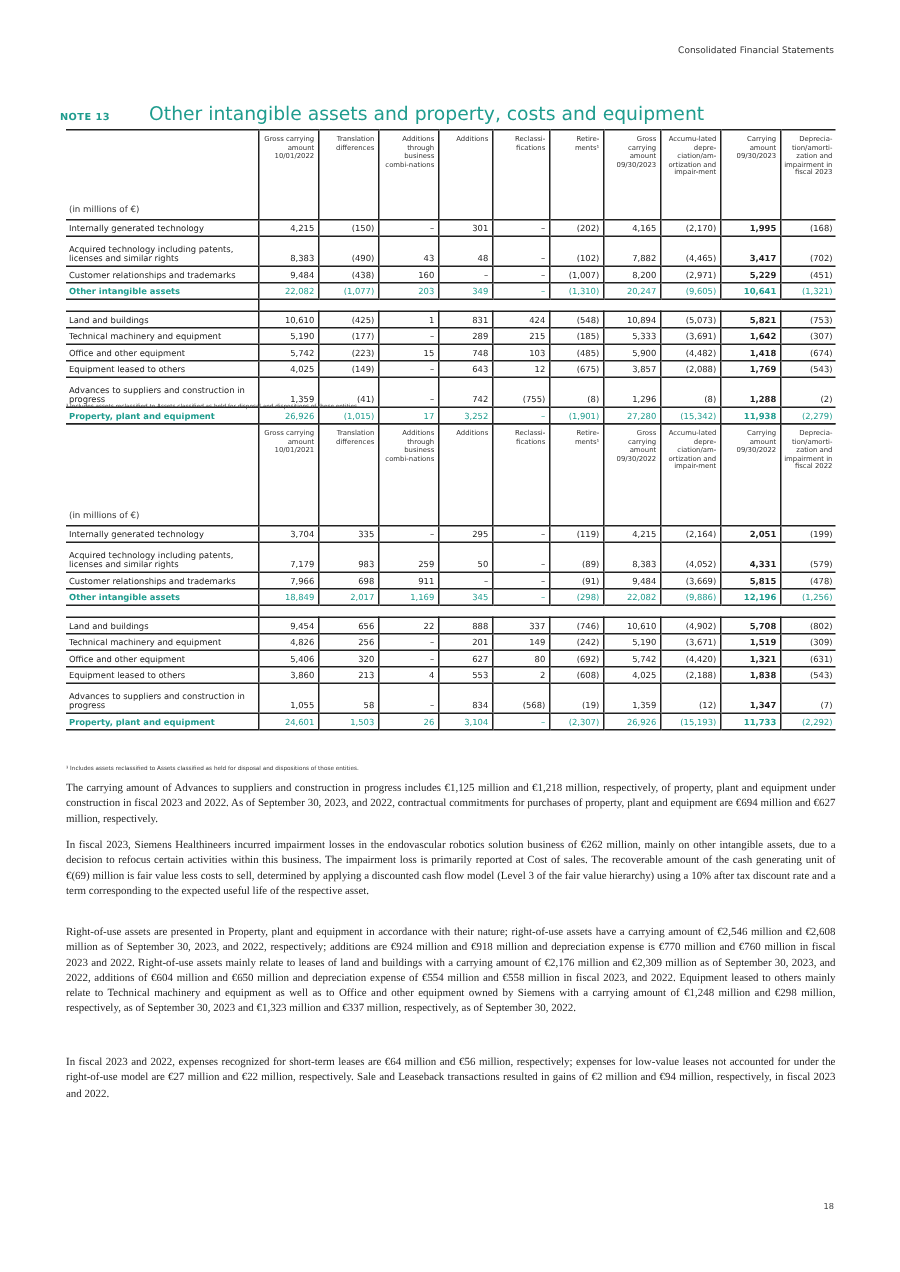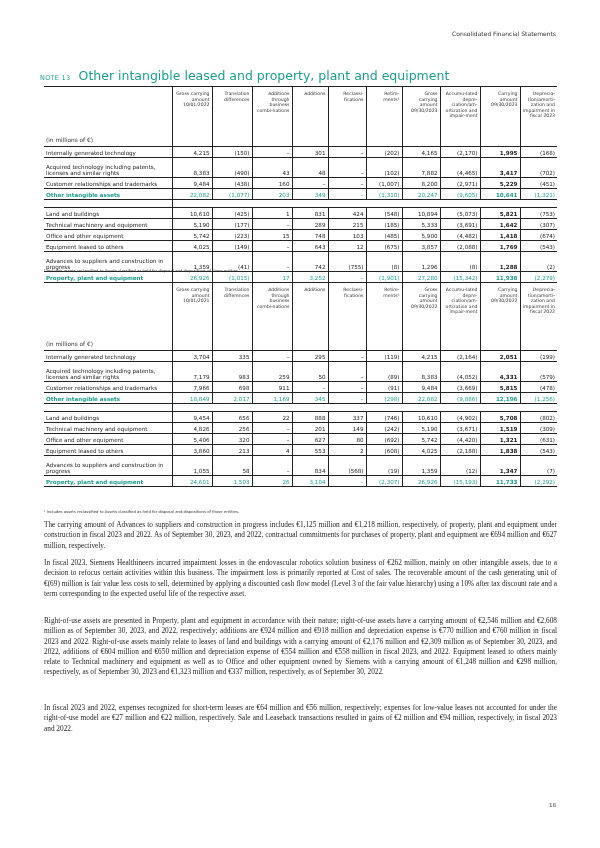--- a/index.html
+++ b/index.html
@@ -1,20 +1,20 @@
 <!DOCTYPE html>
 <html><head>
 <meta charset="utf-8">
 <style>
   * { box-sizing: border-box; margin: 0; padding: 0; }
   html, body { width: 600px; height: 848px; background: #ffffff; overflow: hidden; }
   body { font-family: "DejaVu Sans", "Liberation Sans", sans-serif; color: #222; position: relative; }
   .page-header { position: absolute; top: 30px; right: 44px; font-size: 6px; color: #333; }
   .note-title { position: absolute; top: 65px; left: 40px; color: #1f9c8e; white-space: nowrap; }
-  .note-title .note-label { font-size: 6.5px; font-weight: normal; letter-spacing: 0.3px; margin-right: 3px; }
+  .note-title .note-label { font-size: 6.5px; font-weight: bold; letter-spacing: 0.3px; margin-right: 21px; }
   .note-title .note-text { font-size: 12.5px; }
 
   .tbl { position: absolute; left: 44px; width: 513px; border-collapse: collapse; table-layout: fixed; font-size: 5.6px; }
   .tbl td, .tbl th { padding: 0 2px; vertical-align: bottom; line-height: 1.2; }
   .tbl th { font-weight: normal; text-align: right; vertical-align: top; font-size: 4.6px; line-height: 1.2; color: #333; border-left: 0.8px solid #222; padding-top: 4px; padding-bottom: 3px; }
   .tbl th.lbl { border-left: none; text-align: left; vertical-align: bottom; font-size: 5.8px; padding-bottom: 2px; }
   .tbl thead tr.toprule th { border-top: 1.6px solid #222; }
   .tbl td { text-align: right; border-left: 0.8px solid #222; border-bottom: 0.6px solid #222; height: 11px; }
   .tbl td.lbl { text-align: left; border-left: none; }
   .tbl tr.tall td { height: 20px; }
@@ -31,21 +31,21 @@
   .para { position: absolute; left: 44px; width: 513px; font-size: 7.3px; line-height: 10.3px; text-align: justify; color: #1e1e1e; font-family: Liberation Serif, serif; }
   .page-number { position: absolute; bottom: 40px; right: 44px; font-size: 5.5px; color: #444; }
 </style>
 </head>
 <body>
 
 <div class="page-header">Consolidated Financial Statements</div>
 
 <div class="note-title">
   <span class="note-label">NOTE 13</span>
-  <span class="note-text">Other intangible leased and property, plant and equipment</span>
+  <span class="note-text">Other intangible assets and property, costs and equipment</span>
 </div>
 
 <table class="tbl" id="tbl2023" style="top:86px;">
   <colgroup>
     <col style="width:128px">
       <col style="width:40px">
       <col style="width:40px">
       <col style="width:40px">
       <col style="width:36px">
       <col style="width:38px">

